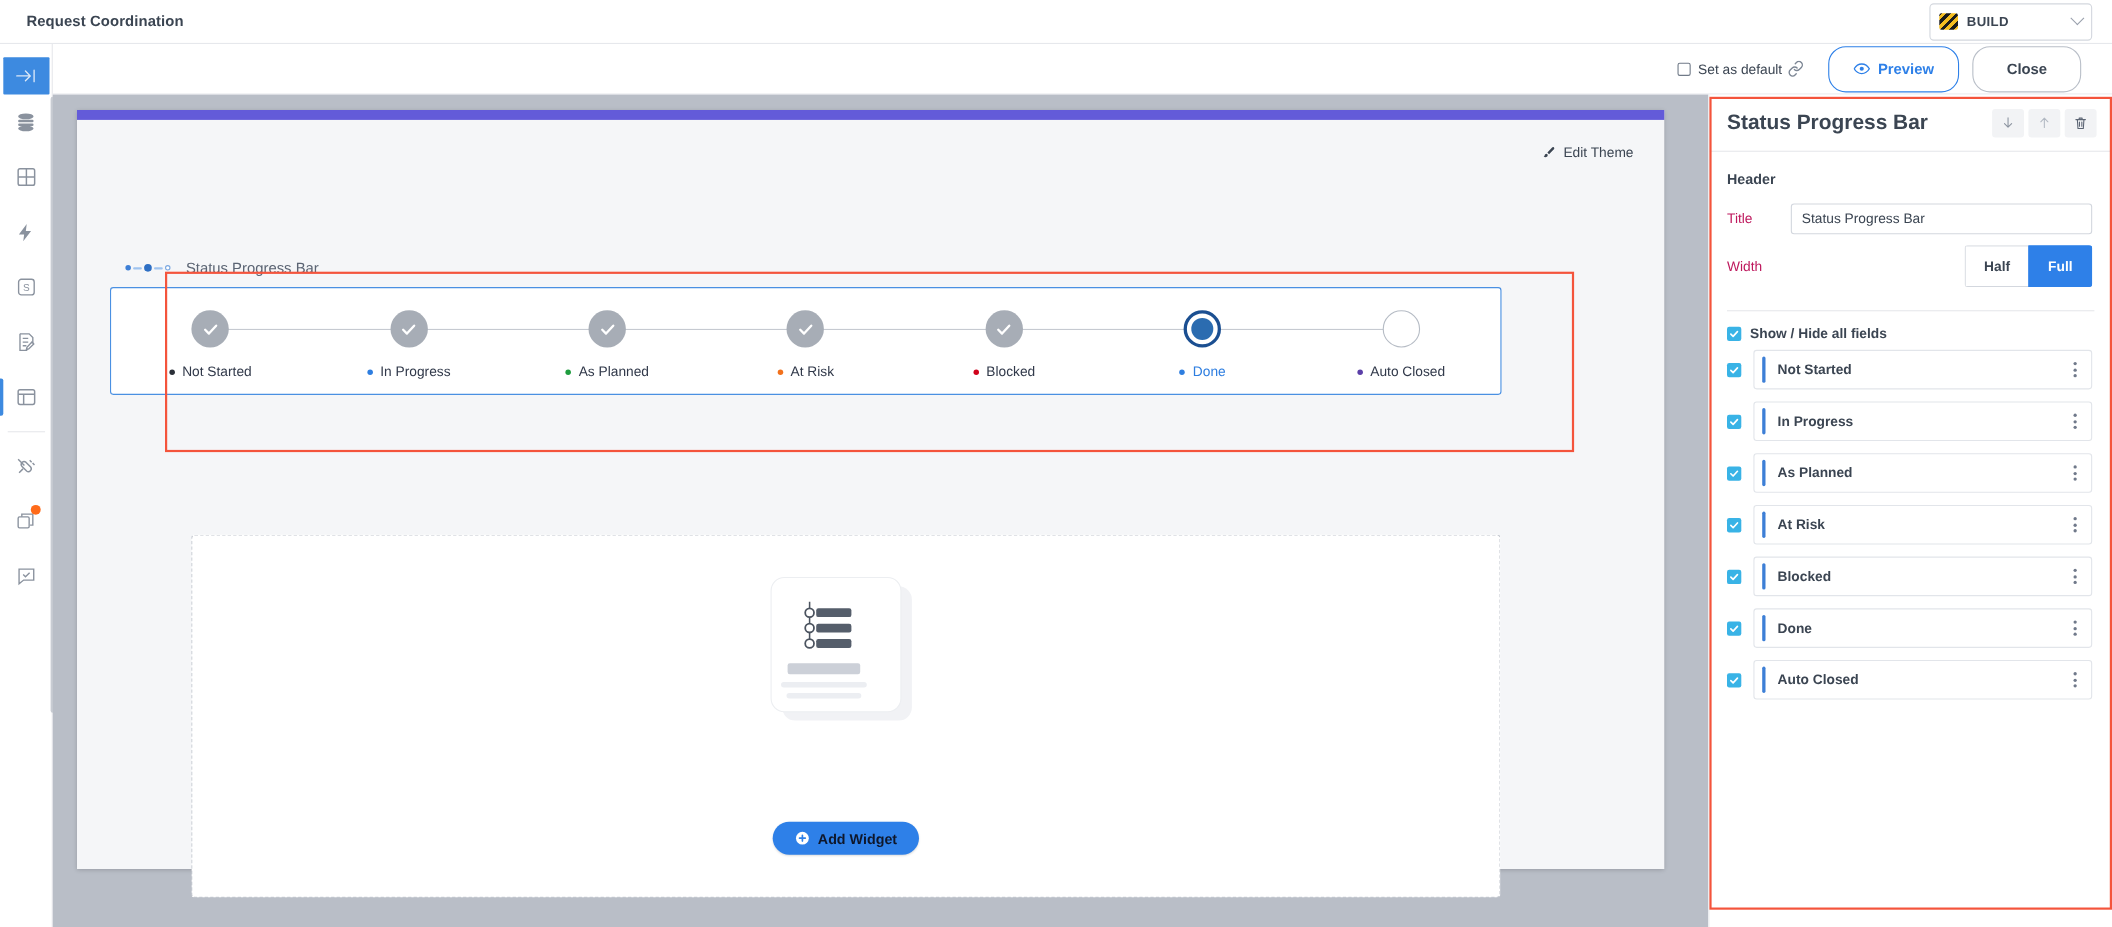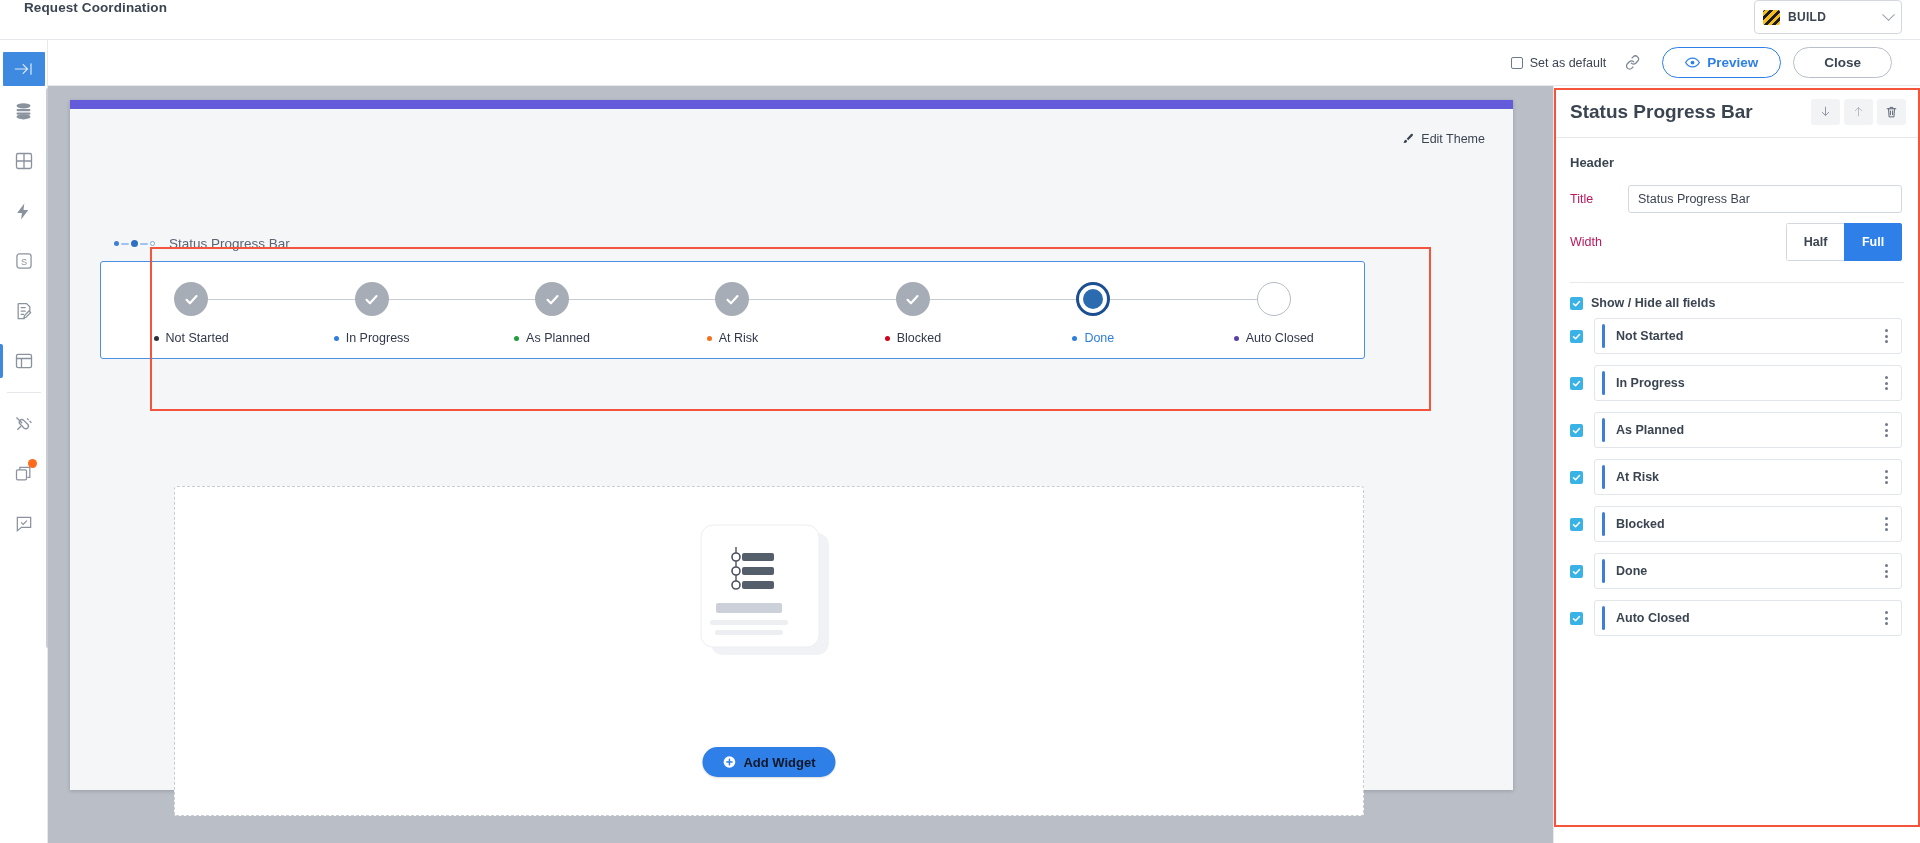--- a/index.html
+++ b/index.html
@@ -8,21 +8,21 @@
     font-family: "Liberation Sans", sans-serif;
     background: #ffffff;
     overflow: hidden;
   }
   body { position: relative; }
 
   
   .topbar {
     position: absolute; left: 0; top: 0; width: 1920px; height: 40px;
     background: #ffffff; border-bottom: 1px solid #e6e8ec;
-    display: flex; align-items: flex-start;
+    display: flex; align-items: center;
   }
   .app-title {
     margin-left: 24px; font-size: 13.5px; font-weight: bold; color: #3b4552;
     letter-spacing: .1px;
   }
   .topbar-right { margin-left: auto; margin-right: 18px; display: flex; align-items: center; }
   .build-select {
     width: 148px; height: 27px; border: 1px solid #d3d7de; border-radius: 4px;
     background: #fff; display: flex; align-items: center; padding: 16px 8px; gap: 8px;
   }
@@ -34,26 +34,26 @@
   .chev { margin-left: auto; width: 9px; height: 9px; border-right: 1.6px solid #9aa1ad;
           border-bottom: 1.6px solid #9aa1ad; transform: rotate(45deg) translate(-2px,-2px); }
 
   
   .toolbar {
     position: absolute; left: 0; top: 40px; width: 1920px; height: 46px;
     background: #ffffff; border-bottom: 1px solid #e6e8ec;
     display: flex; align-items: center; justify-content: flex-end;
   }
   .tb-group { display: flex; align-items: center; gap: 0; margin-right: 28px; }
-  .chk-wrap { display: flex; align-items: center; gap: 7px; margin-right: 14px; }
+  .chk-wrap { display: flex; align-items: center; gap: 7px; }
   .chk-box { width: 12px; height: 12px; border: 1.4px solid #707a88; border-radius: 2px; background: #fff; }
   .chk-label { font-size: 12.5px; color: #3b4552; }
   .link-icon { width: 24px; margin-right: 18px; display: flex; justify-content: center; color: #7c8694; }
   .btn-pill {
-    height: 31px; border-radius: 16px; display: inline-flex; align-items: center;
+    height: 42px; border-radius: 16px; display: inline-flex; align-items: center;
     justify-content: center; gap: 7px; padding: 0 22px; font-size: 13.5px;
     font-weight: bold; background: #fff; cursor: pointer;
   }
   .btn-preview { border: 1.4px solid #2e80e8; color: #2e80e8; margin-right: 12px; }
   .btn-close { border: 1.4px solid #b9bfc8; color: #3b4552; padding: 0 30px; }
 
   
   .rail {
     position: absolute; left: 0; top: 40px; width: 48px; height: 803px;
     background: #ffffff; border-right: 1px solid #e6e8ec;

